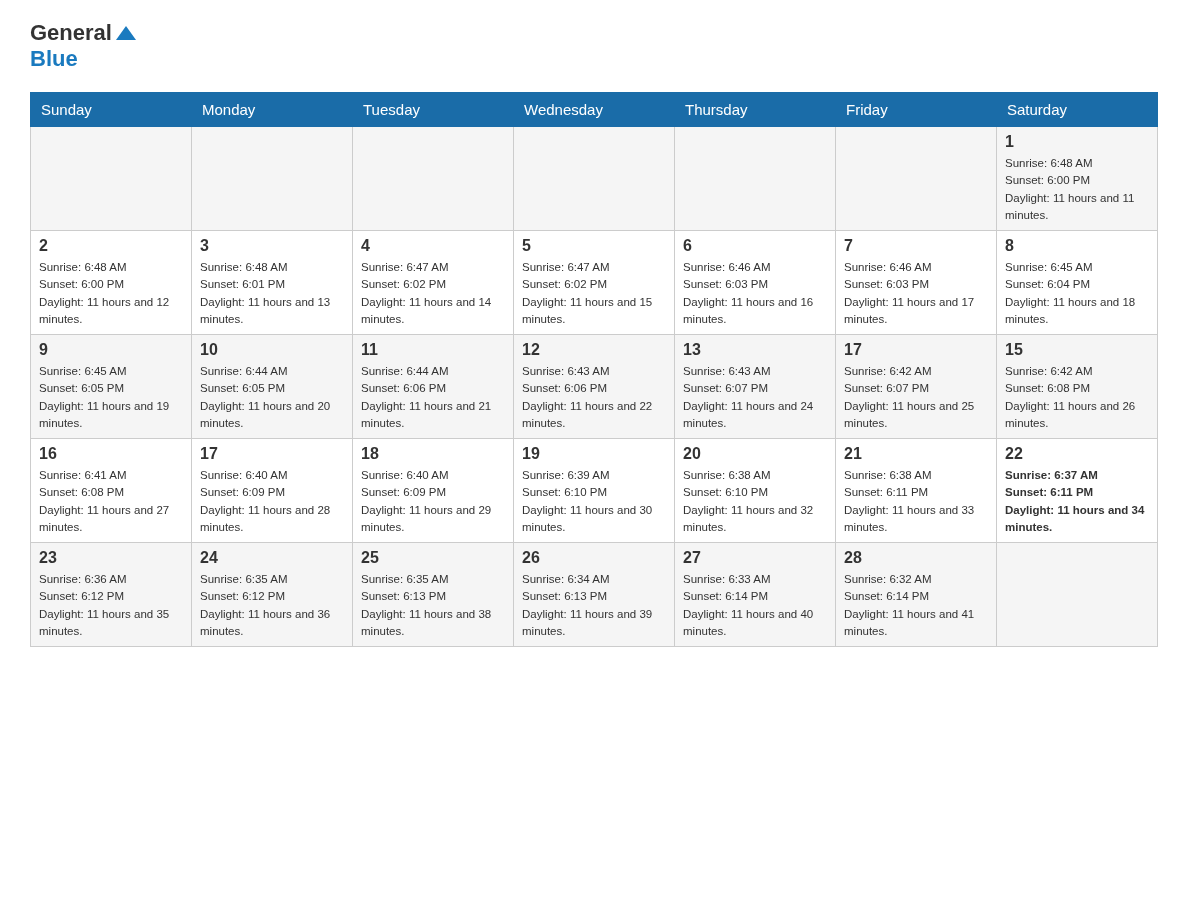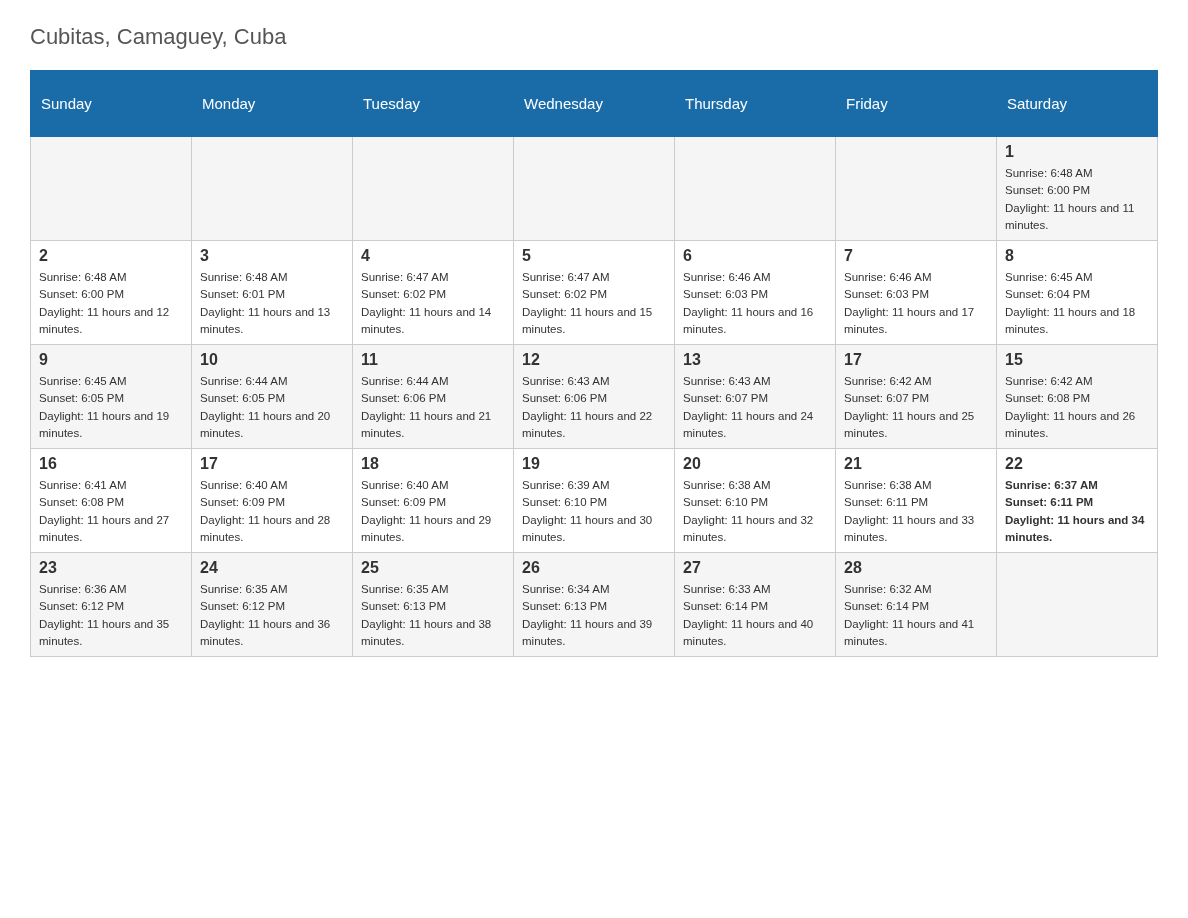--- a/index.html
+++ b/index.html
@@ -51,21 +51,21 @@
     .calendar {
       width: 100%;
       border-collapse: collapse;
       border: 1px solid #ccc;
     }
     .calendar th {
       background-color: #1a6ca8;
       color: #fff;
       font-size: 15px;
       font-weight: normal;
-      padding: 24px 10px;
+      padding: 8px 10px;
       text-align: left;
       border: 1px solid #1a6ca8;
     }
     .calendar td {
       vertical-align: top;
       border: 1px solid #ccc;
       padding: 6px 8px;
       width: calc(100% / 7);
       min-height: 100px;
       background: #fff;
@@ -89,22 +89,30 @@
       line-height: 1.5;
     }
     
     .row-odd td { background-color: #f5f5f5; }
     .row-even td { background-color: #ffffff; }
   </style>
 </head>
 <body>
 
 <div class="header">
+  <div class="logo-wrapper">
+    <div class="logo-top">
+      <span class="logo-text-general">General</span>
+      <div style="display:flex; flex-direction:column; align-items:center; margin-left:4px;">
+        <div style="width:0;height:0;border-left:10px solid transparent;border-right:10px solid transparent;border-bottom:14px solid #1a7abf;"></div>
+      </div>
+    </div>
+    <span class="logo-text-blue">Blue</span>
+  </div>
   <div class="title-section">
-    <div class="calendar-subtitle">Cubitas, Camaguey, Cuba</div>
   </div>
 </div>
 
 <table class="calendar">
   <thead>
     <tr>
     <th>Sunday</th>
         <th>Monday</th>
         <th>Tuesday</th>
         <th>Wednesday</th>

